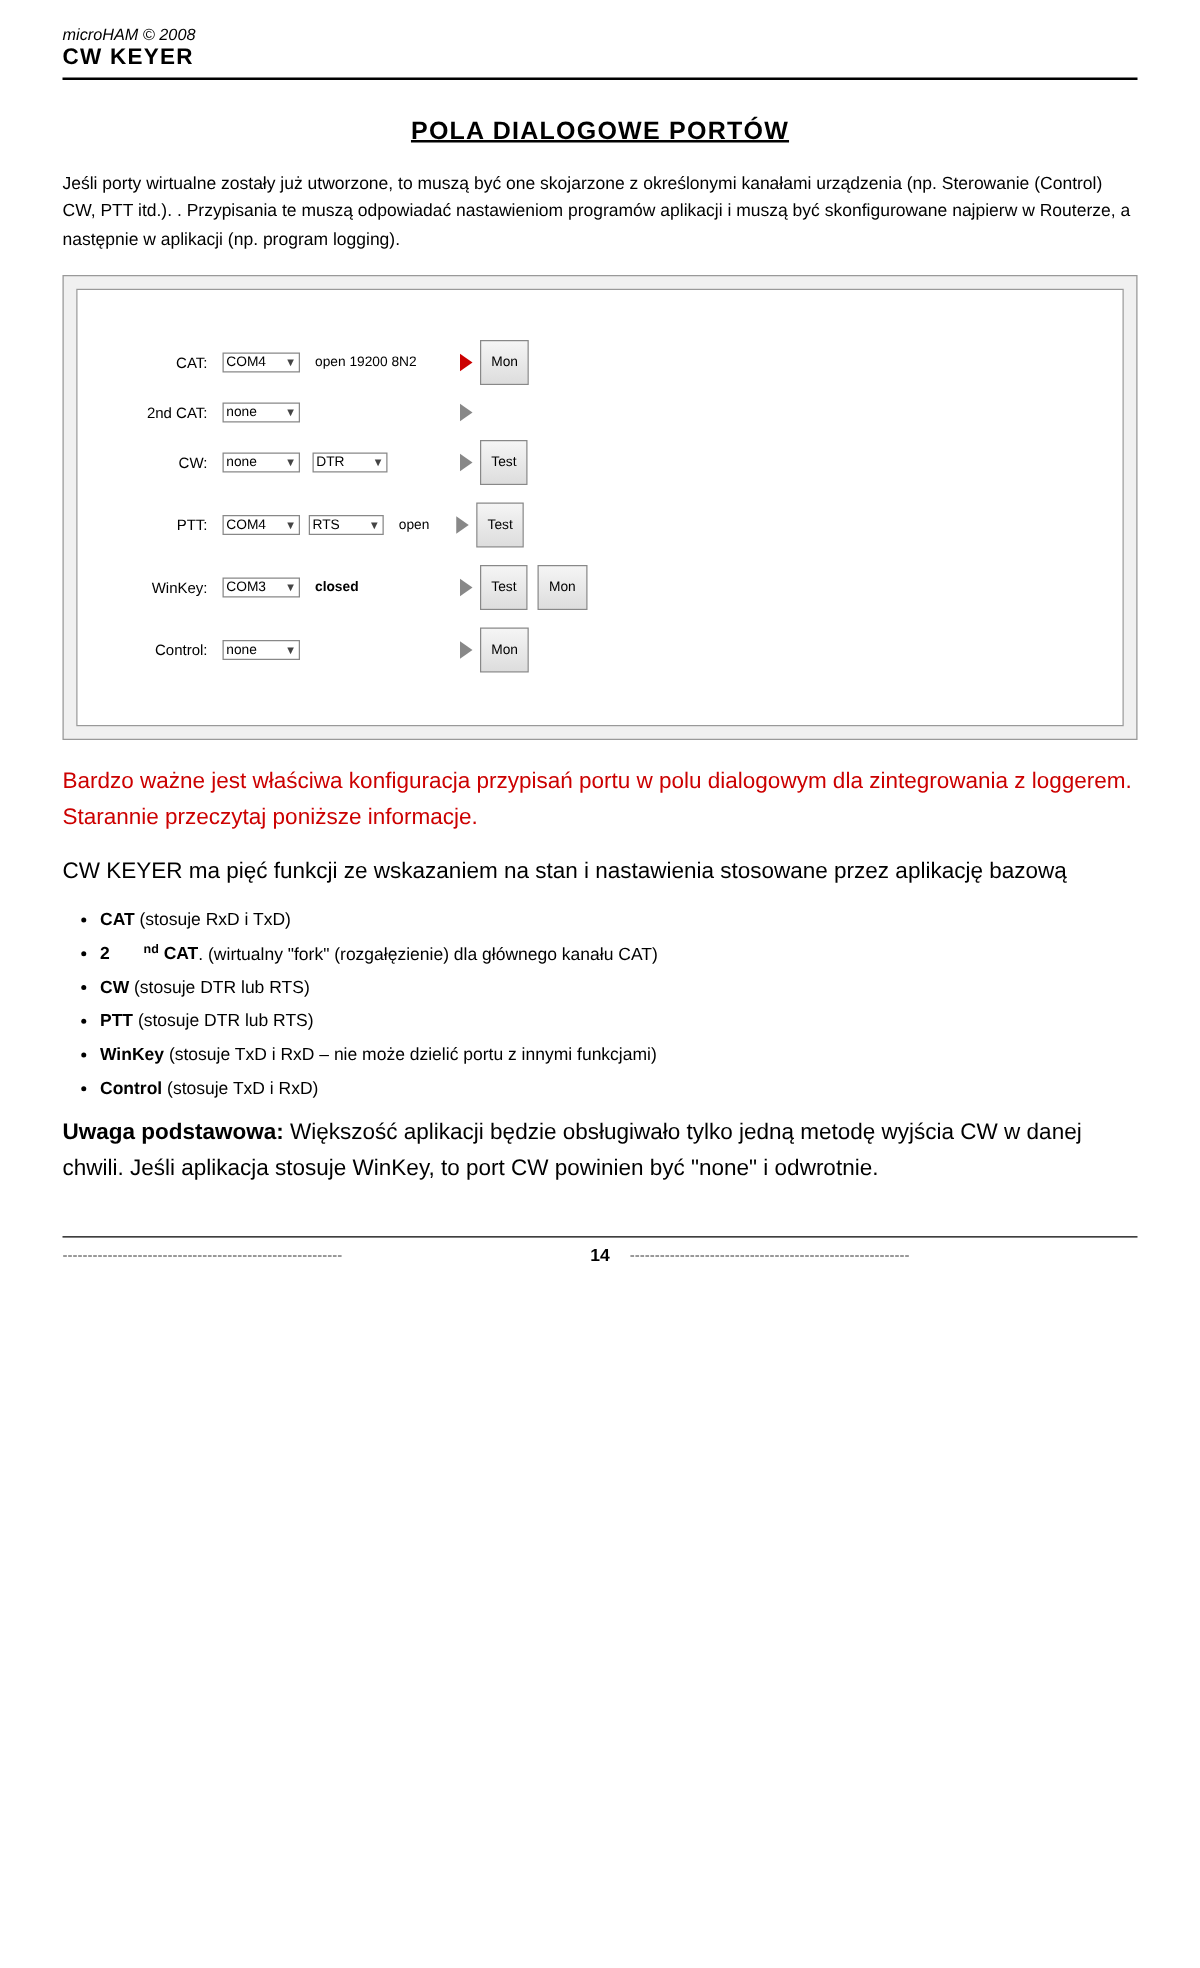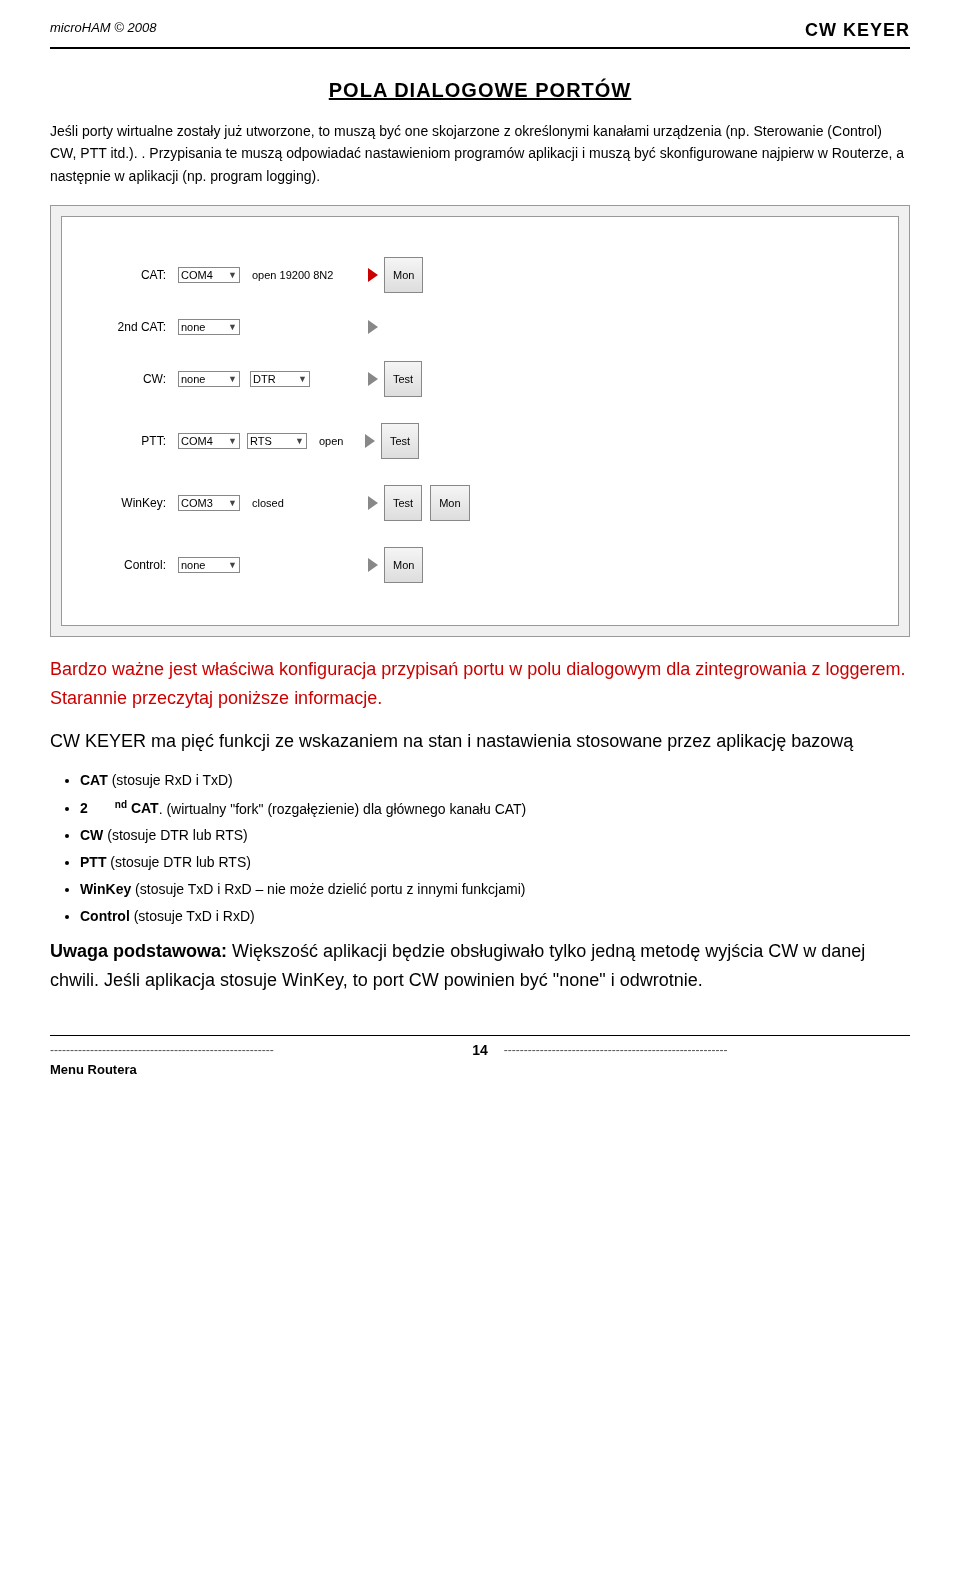--- a/index.html
+++ b/index.html
@@ -11,20 +11,21 @@
       width: 960px;
       padding: 20px 50px;
     }
     .header {
       display: flex;
       justify-content: space-between;
       align-items: flex-start;
       border-bottom: 2px solid #000;
       padding-bottom: 6px;
       margin-bottom: 30px;
+      flex-direction: column;
     }
     .header-left {
       font-style: italic;
       font-size: 13px;
     }
     .header-right {
       font-weight: bold;
       font-size: 18px;
       letter-spacing: 1px;
     }
@@ -162,21 +163,21 @@
       font-weight: bold;
       margin-top: 4px;
     }
     sup {
       font-size: 10px;
       padding-left: 27px;
     }
     .dialog-row-wrapper {
       display: flex;
       flex-direction: column;
-      gap: 14px;
+      gap: 2px;
       padding: 20px 10px 10px 10px;
     }
   </style>
 </head>
 <body>
 
 <div class="header">
   <div class="header-left">microHAM © 2008</div>
   <div class="header-right">CW KEYER</div>
 </div>
@@ -244,21 +245,21 @@
         <span class="arrow-right"></span>
         <button class="btn-small">Test</button>
       </div>
 
       <div class="port-row">
         <div class="port-label">WinKey:</div>
         <div class="port-select" style="width:62px;">
           <span>COM3</span>
           <span class="port-select-arrow">▼</span>
         </div>
-        <span style="font-size:11px; margin-left:6px; min-width:110px;">closed</span>
+        <span style="font-size:11px; margin-left:6px; min-width:110px;font-weight:bold;">closed</span>
         <span class="arrow-right"></span>
         <button class="btn-small">Test</button>
         <button class="btn-small" style="margin-left:2px;">Mon</button>
       </div>
 
       <div class="port-row">
         <div class="port-label">Control:</div>
         <div class="port-select" style="width:62px;">
           <span>none</span>
           <span class="port-select-arrow">▼</span>
@@ -306,15 +307,14 @@
   <span> Większość aplikacji będzie obsługiwało tylko jedną metodę wyjścia CW w danej chwili. Jeśli aplikacja stosuje WinKey, to port CW powinien być "none" i odwrotnie.</span>
 </p>
 
 <div class="footer">
   <div style="display:flex; flex-direction:column; width:100%;">
     <div style="display:flex; align-items:center; gap:6px;">
       <span class="footer-line">--------------------------------------------------------</span>
       <span class="footer-page">14</span>
       <span class="footer-line">--------------------------------------------------------</span>
     </div>
-    <div class="footer-menu">Menu Routera</div>
   </div>
 </div>
 
 </body></html>

